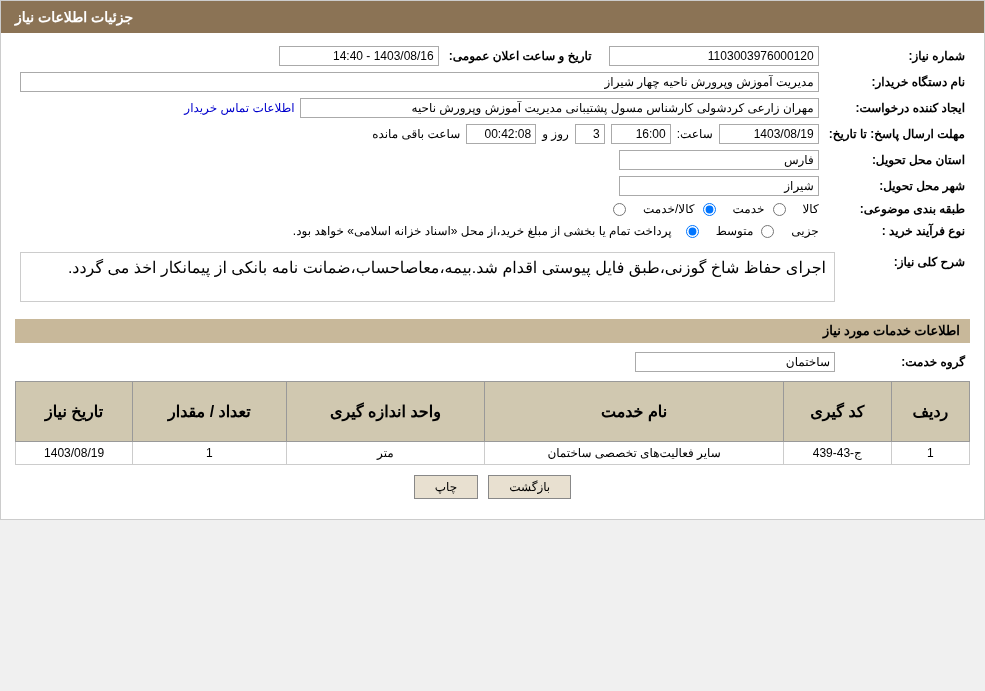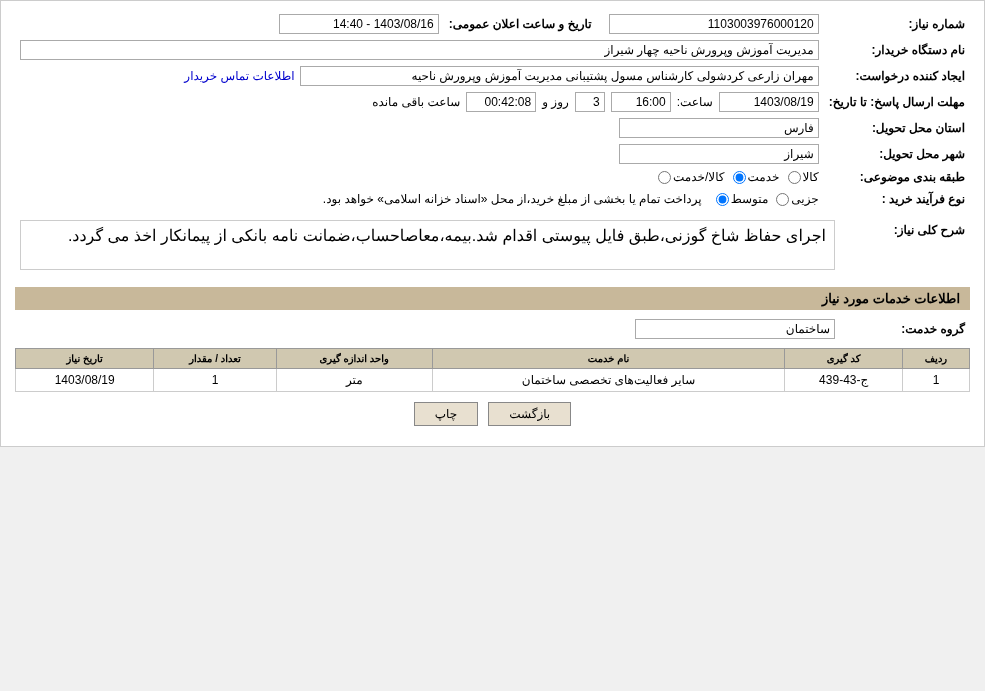--- a/index.html
+++ b/index.html
@@ -53,47 +53,48 @@
       margin-left: 18px;
     }
     .radio-group {
       display: inline-flex;
       gap: 8px;
       align-items: center;
     }
     .radio-item {
       display: flex;
       align-items: center;
-      gap: 2px;
+      gap: 17px;
     }
     .row-flex {
       display: flex;
       align-items: center;
       gap: 5px;
     }
     .section-title {
       background: #c8b89a;
       color: #000;
       font-weight: bold;
       padding: 4px 10px;
       margin: 8px 0 6px 0;
       font-size: 13px;
+      font-family: Liberation Serif, serif;
     }
     .services-table {
       width: 100%;
       border-collapse: collapse;
       border: 1px solid #999;
       margin-bottom: 8px;
     }
     .services-table th {
       background: #d0c8b0;
       border: 1px solid #999;
-      padding: 4px 6px;
+      padding: 20px 6px;
       text-align: center;
-      font-size: 10px;
+      font-size: 16px;
     }
     .services-table td {
       border: 1px solid #ccc;
       padding: 4px 6px;
       text-align: center;
       font-size: 12px;
     }
     .description-box {
       width: 100%;
       height: 70px;
@@ -172,20 +173,23 @@
       font-size: 12px;
       font-family: Tahoma, Arial, sans-serif;
       direction: rtl;
     }
   </style>
 </head>
 <body>
 
 <div class="page-wrapper">
 
+  <div class="header-bar">
+    <span>جزئیات اطلاعات نیاز</span>
+  </div>
 
   <div class="content">
 
     <table class="info-table">
       <tbody>
           <tr>
         <td class="label-cell">شماره نیاز:</td>
         <td class="value-cell" style="width:220px;">
           <input class="full-input" type="text" readonly="" value="1103003976000120" style="">
         </td>

